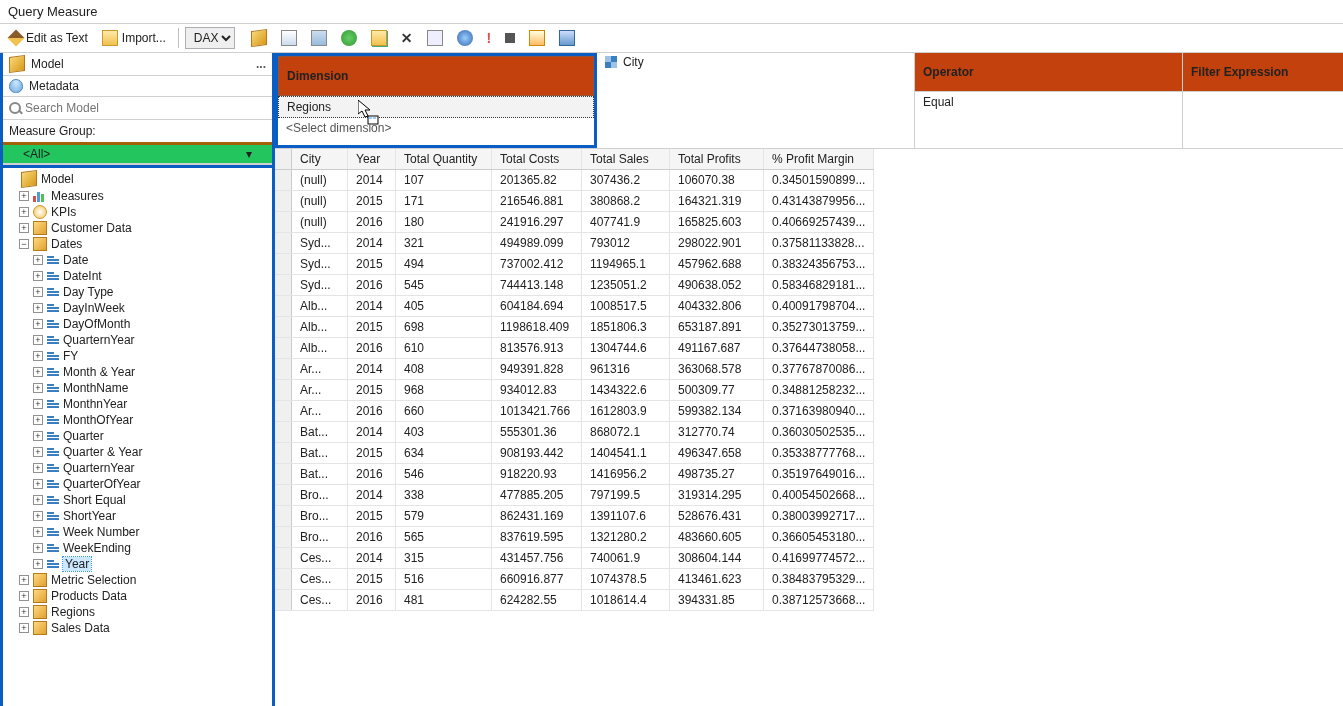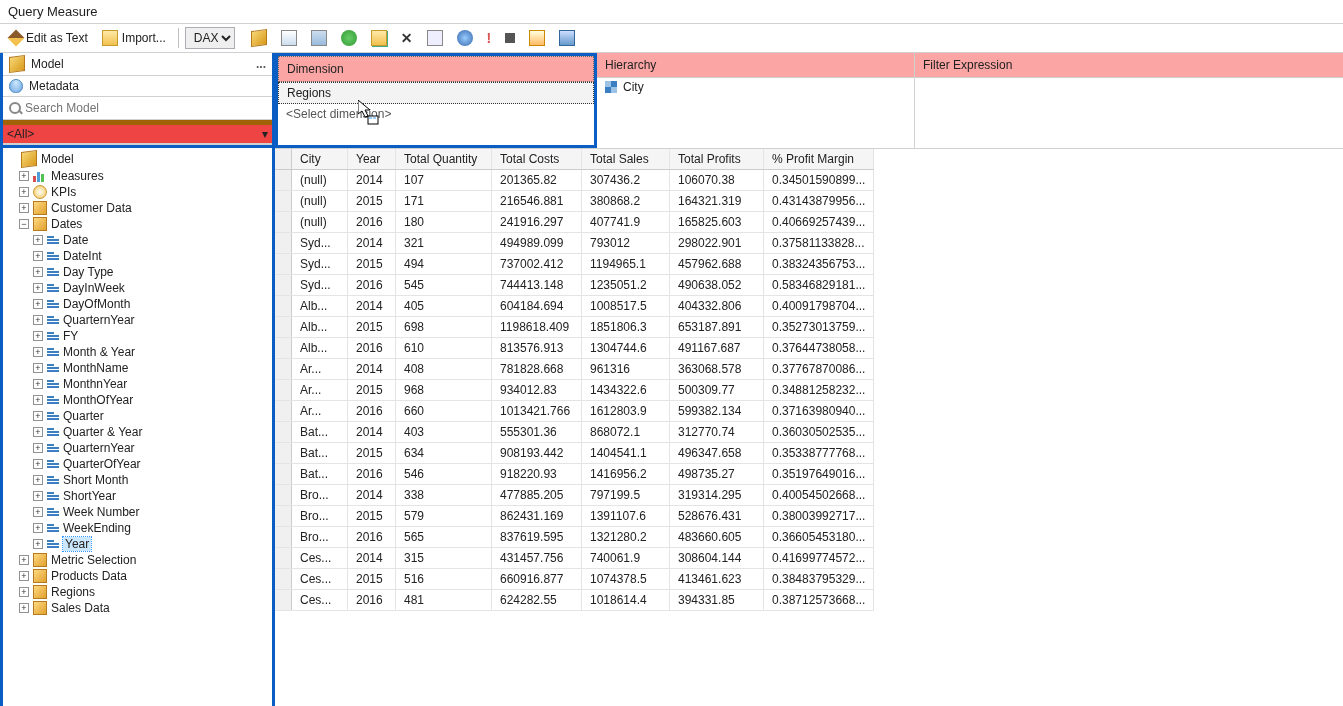--- a/index.html
+++ b/index.html
@@ -11,34 +11,34 @@
 .sep{width:1px;height:20px;background:#c0c0c0;margin:0 4px}
 select.dax{height:22px;border:1px solid #abadb3;padding:0 0 0 4px;width:50px}
 .main{display:flex;height:calc(100% - 50px)}
 .left{width:275px;border:3px solid #0a5dc2;border-top:none;display:flex;flex-direction:column}
 .left-top{border-bottom:1px solid #d0d0d0}
 .panel-head{padding:3px 6px;display:flex;align-items:center;gap:6px;border-bottom:1px solid #d0d0d0}
 .panel-head .dots{margin-left:auto;font-weight:bold;color:#555}
 .search-row{display:flex;align-items:center;gap:4px;padding:4px 6px;border-bottom:1px solid #d0d0d0}
 .search-row input{border:none;outline:none;flex:1;color:#b91c1c}
 .mg-label{padding:4px 6px}
-.mg-select{width:100%;border-top:5px solid #a16207;border-bottom:1px solid #d0d0d0;padding:2px 4px;background:#ef4444}
+.mg-select{width:100%;border-top:3px solid #a16207;border-bottom:1px solid #d0d0d0;padding:2px 20px;background:#22c55e}
 .tree{padding:2px 2px 6px 2px;overflow:auto;flex:1;border-top:3px solid #0a5dc2}
 .tree ul{list-style:none;padding-left:0}
 .tree li{white-space:nowrap;padding:1px 0}
 .node{display:flex;align-items:center;gap:4px;padding:0 2px}
 .exp{width:10px;height:10px;border:1px solid #919191;display:inline-flex;align-items:center;justify-content:center;font-size:9px;line-height:1;color:#333;cursor:pointer}
 .spacer{width:10px;display:inline-block}
 .indent1{padding-left:14px}
 .indent2{padding-left:28px}
 .hl{background:#cce8ff;outline:1px dotted #3399ff;padding:0 2px}
 .right{flex:1;display:flex;flex-direction:column}
 .filter-grid{display:flex;border-bottom:1px solid #d0d0d0;height:96px}
 .fg-col{border-right:1px solid #d0d0d0;display:flex;flex-direction:column}
-.fg-head{background:#fca5a5;border-bottom:1px solid #d0d0d0;padding:5px 8px;font-weight:400}
+.fg-head{background:#c2410c;border-bottom:1px solid #d0d0d0;padding:12px 8px;font-weight:700}
 .fg-dim{width:322px;border:3px solid #0a5dc2;border-bottom:3px solid #0a5dc2;position:relative}
 .fg-dim .fg-head{border:1px dotted #666;margin:0}
 .fg-row1{padding:3px 8px;background:#f3f3f3;border-bottom:1px solid #d0d0d0}
 .fg-row1b{border:1px dotted #333;}
 .fg-sel{padding:3px 8px;color:#555}
 .cursor{position:absolute;left:80px;top:44px;pointer-events:none}
 .fg-hier{width:318px}
 .fg-op{width:268px}
 .fg-fe{flex:1;border-right:none}
 .hier-cell{display:flex;align-items:center;gap:6px;padding:2px 8px}
@@ -140,20 +140,21 @@
         <span class="dots">...</span>
       </div>
       <div class="panel-head">
         <span class="ticon i-db"></span>
         <span>Metadata</span>
       </div>
       <div class="search-row">
         <span class="i-mag"></span>
         <input placeholder="Search Model" style="">
       </div>
+      <div class="mg-label">Measure Group:</div>
       <div class="mg-select"><span>&lt;All&gt;</span><span style="float:right">▾</span></div>
     </div>
     <div class="tree">
       <ul>
         <li>
             <div class="node">
               <span class="spacer"></span>
               <span class="ticon i-cube"></span>
               <span>Model</span>
             </div>
@@ -358,21 +359,21 @@
             </div>
           </li>
           <li>
             <div class="node indent2">
               <span class="exp">+</span>
               <span class="i-attr">
                 <span></span>
                 <span></span>
                 <span></span>
               </span>
-              <span class="">Short Month</span>
+              <span class="">Short Equal</span>
             </div>
           </li>
           <li>
             <div class="node indent2">
               <span class="exp">+</span>
               <span class="i-attr">
                 <span></span>
                 <span></span>
                 <span></span>
               </span>
@@ -453,25 +454,28 @@
         <div class="fg-row1 fg-row1b">Regions</div>
         <div class="fg-sel">&lt;Select dimension&gt;</div>
         <svg class="cursor" width="24" height="28">
             <path d="M0 0 L0 14 L4 11 L7 17 L10 16 L7 10 L12 10 Z" fill="#fff" stroke="#000" stroke-width="1"></path>
             <rect x="10" y="16" width="10" height="8" fill="#fff" stroke="#000"></rect>
             <rect x="11" y="17" width="3" height="2" fill="#9cf"></rect>
             <rect x="15" y="17" width="3" height="2" fill="#9cf"></rect>
           </svg>
       </div>
       <div class="fg-col fg-hier">
-        <div class="fg-head">Hierarchy</div>
         <div class="hier-cell">
             <span class="i-hier"></span>
             <span>City</span>
           </div>
+      </div>
+      <div class="fg-col fg-op">
+        <div class="fg-head">Operator</div>
+        <div style="padding:3px 8px">Equal</div>
       </div>
       <div class="fg-col fg-fe">
         <div class="fg-head">Filter Expression</div>
       </div>
     </div>
     <div class="data-grid">
       <table>
         <thead>
             <tr id="grid-head">
               <th class="row-head"></th>
@@ -573,21 +577,21 @@
               <td class="tc">813576.913</td>
               <td class="ts">1304744.6</td>
               <td class="tp">491167.687</td>
               <td class="pm">0.37644738058...</td>
             </tr>
             <tr>
               <td class="row-head"></td>
               <td class="city">Ar...</td>
               <td class="yr">2014</td>
               <td class="tq">408</td>
-              <td class="tc">781828.668</td>
+              <td class="tc">949391.828</td>
               <td class="ts">961316</td>
               <td class="tp">363068.578</td>
               <td class="pm">0.37767870086...</td>
             </tr>
             <tr>
               <td class="row-head"></td>
               <td class="city">Ar...</td>
               <td class="yr">2015</td>
               <td class="tq">968</td>
               <td class="tc">934012.83</td>

